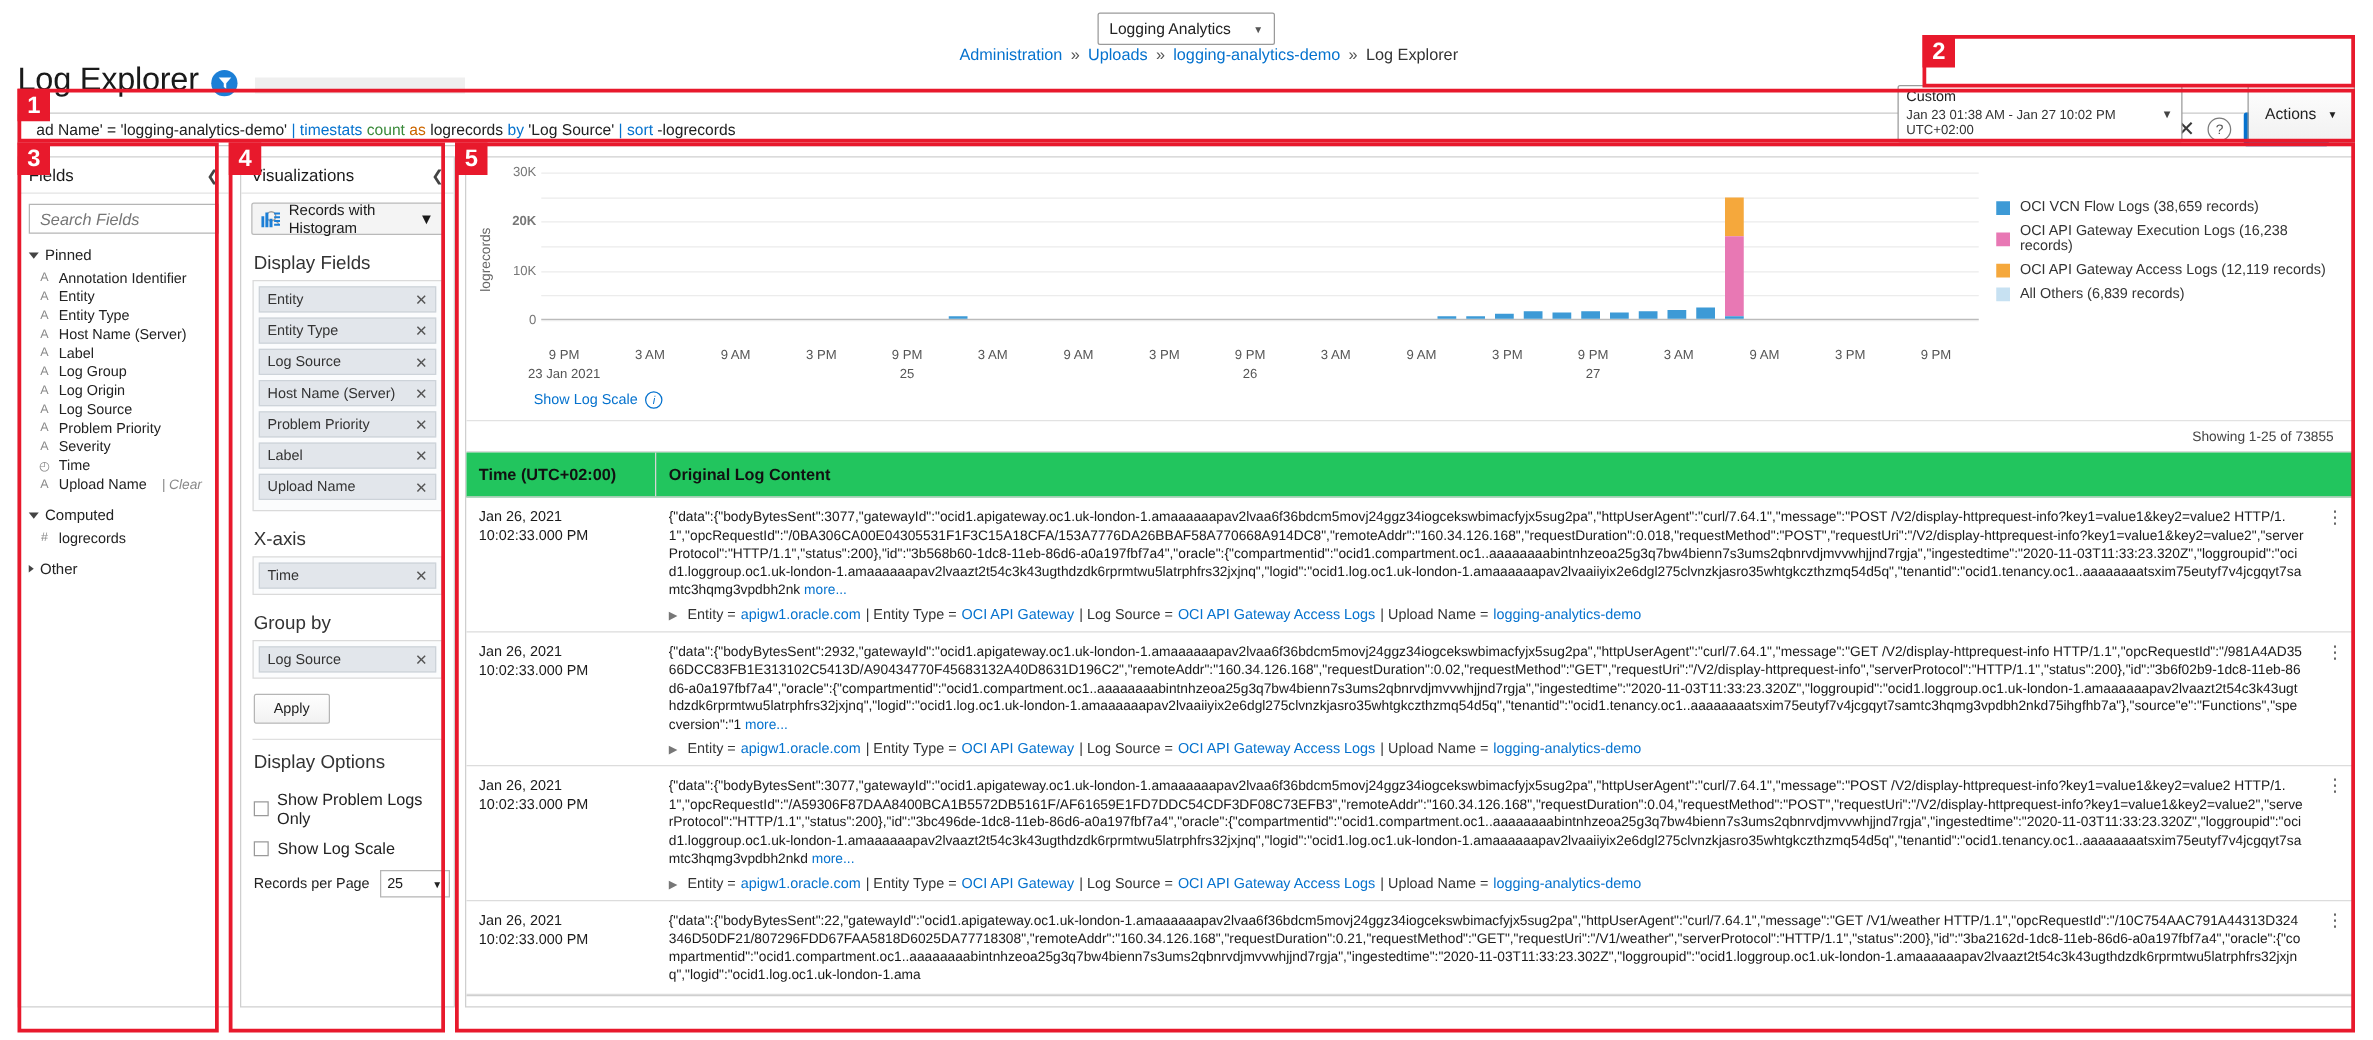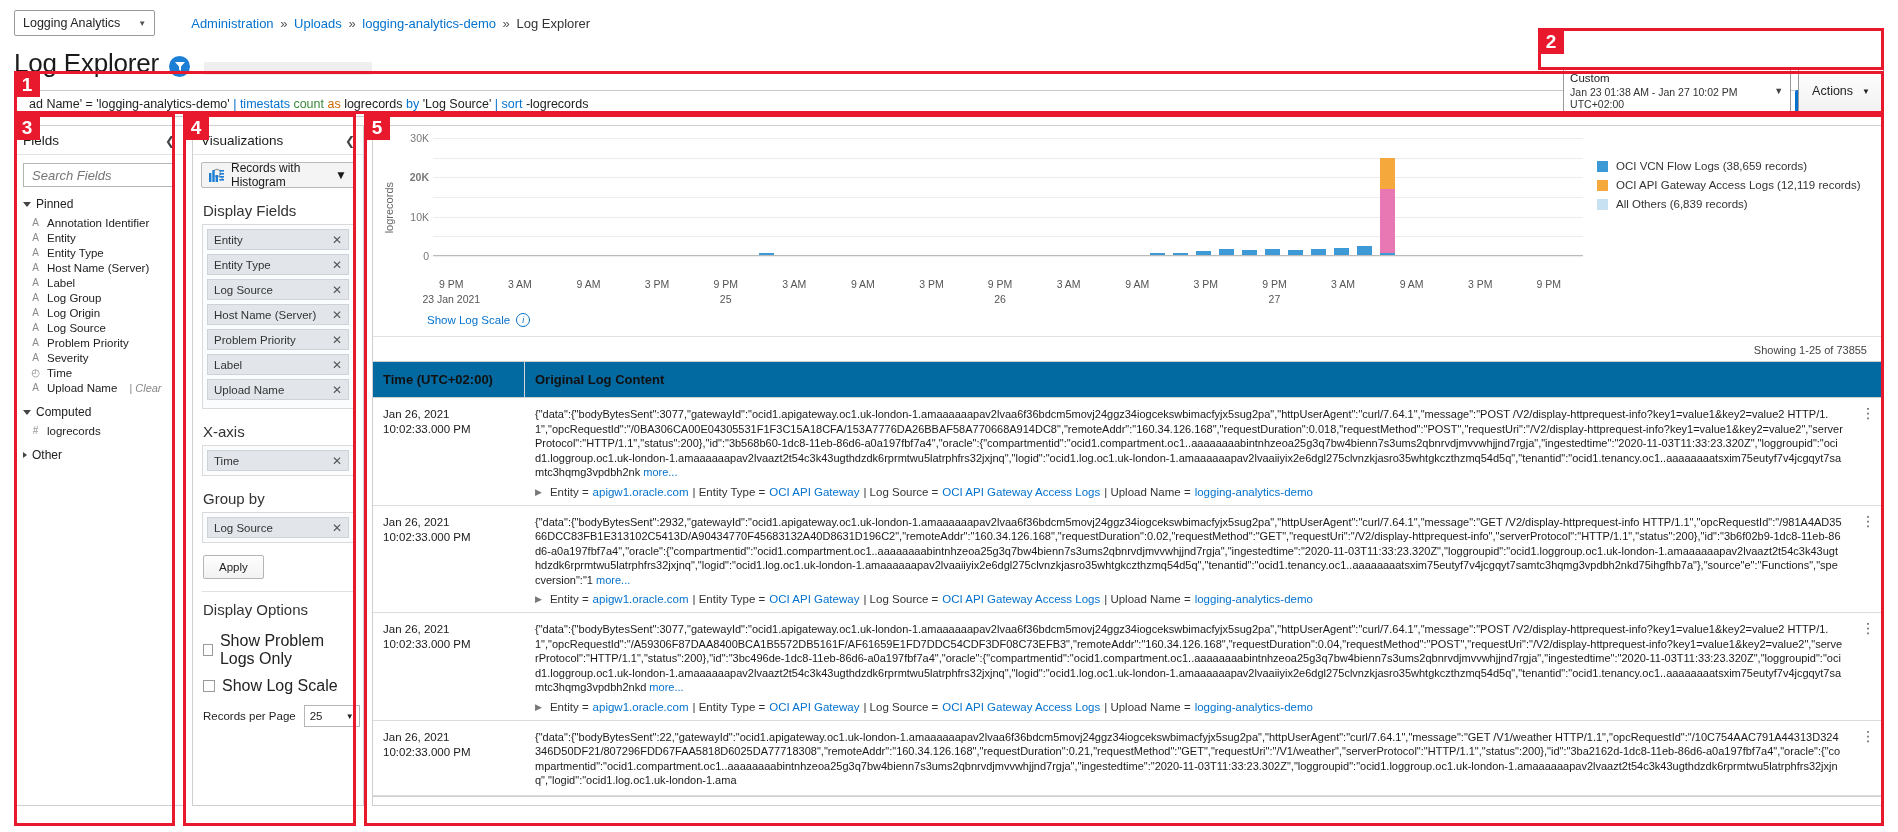--- a/index.html
+++ b/index.html
@@ -5,21 +5,21 @@
   * { box-sizing: border-box; }
   html, body { margin:0; padding:0; }
   body {
     width:1898px; height:832px;
     font-family:"Liberation Sans", sans-serif;
     font-size:12px; color:#1a1a1a; background:#fff;
     overflow:hidden; position:relative;
   }
 
   
-  .topbar { display:flex; align-items:center; padding:10px 14px 4px 14px; height:40px; }
+  .topbar { display:flex; align-items:center; padding:10px 14px 4px 14px; height:40px;flex-direction:column; }
   .app-select {
     border:1px solid #9a9a9a; background:#fff; border-radius:2px;
     padding:5px 8px; font-size:12.5px; color:#222; min-width:140px;
     display:flex; align-items:center; justify-content:space-between; gap:18px;
     height:26px;
   }
   .app-select .caret { font-size:8px; color:#555; }
   .breadcrumb { margin-left:36px; font-size:13px; color:#4a4a4a; }
   .breadcrumb a { color:#0572ce; text-decoration:none; }
   .breadcrumb .sep { color:#555; margin:0 3px; }
@@ -43,21 +43,21 @@
   }
   .time-picker {
     border:1px solid #9a9a9a; background:#fff; border-radius:2px;
     width:228px; padding:3px 6px; position:relative; display:flex; flex-direction:column; justify-content:center;
   }
   .time-picker .tp-label { font-size:11.5px; color:#222; line-height:12px; }
   .time-picker .tp-range { font-size:10.5px; color:#333; line-height:12px; margin-top:2px;}
   .time-picker .tp-caret { position:absolute; right:7px; top:50%; transform:translateY(-50%); font-size:9px;color:#444;}
   .actions-btn {
     border:1px solid #9a9a9a; background:linear-gradient(#fefefe,#f1f1f1); border-radius:2px;
-    padding:0 13px; display:flex;align-items:center;gap:9px; font-size:12.5px;color:#222;
+    padding:0 13px; display:flex;align-items:center;gap:9px; font-size:12.5px;color:#222;margin-left:45px;
   }
   .actions-btn .caret{font-size:8px;}
 
   
   .query-bar {
     margin:6px 14px 0 14px; border:1px solid #c9c9c9; background:#fff;
     height:27px; display:flex; align-items:center; padding:0 20px 0 14px; border-radius:2px;
   }
   .query-text { flex:1; font-size:12.5px; white-space:nowrap; overflow:hidden; color:#222;}
   .q-gray{color:#222;} .q-blue{color:#0572ce;} .q-green{color:#3a8a3a;} .q-orange{color:#cc6600;}
@@ -98,21 +98,21 @@
   .sec-label{font-size:15px;color:#333;margin:14px 0 5px 10px;}
   .chipbox{margin:0 9px;border:1px solid #dadada;background:#fbfcfd;padding:4px;}
   .chip{background:#e2e6eb;border:1px solid #cdd3d9;height:21px;margin-bottom:4px;
     display:flex;align-items:center;justify-content:space-between;padding:0 6px;font-size:11.5px;color:#333;}
   .chip:last-child{margin-bottom:4px;}
   .chip .x{color:#555;font-size:12px;}
   .chipbox.single .chip{margin-bottom:0;}
   .apply-btn{margin:12px 0 0 10px;border:1px solid #b5b5b5;background:linear-gradient(#fefefe,#f2f2f2);
     padding:5px 15px;font-size:11.5px;color:#222;display:inline-block;border-radius:2px;}
   .divider{border-top:1px solid #e0e0e0;margin:12px 9px 0 9px;}
-  .optrow{display:flex;align-items:center;gap:7px;margin:9px 0 0 10px;font-size:16px;color:#222;}
+  .optrow{display:flex;align-items:center;gap:7px;margin:9px 0 0 10px;font-size:13px;color:#222;}
   .cb{width:12px;height:12px;border:1px solid #9a9a9a;background:#fff;display:inline-block;}
   .rpp-row{display:flex;align-items:center;gap:8px;margin:10px 0 0 10px;font-size:11.5px;color:#222;}
   .rpp-select{border:1px solid #b5b5b5;background:#fff;width:56px;height:22px;display:flex;
     align-items:center;justify-content:space-between;padding:0 5px;font-size:11.5px;}
 
   
   .res-panel{flex:1;display:flex;flex-direction:column;position:relative;overflow:hidden;}
 
   .chart-area{display:flex;padding:12px 10px 0 10px;height:152px;}
   .chart-left{flex:1;display:flex;position:relative;}
@@ -134,21 +134,21 @@
   .xlab{flex:1;text-align:center;font-size:10.5px;color:#555;}
   .xlab .d2{display:block;font-size:10.5px;color:#555;margin-top:3px;}
   .showlog{margin:8px 0 0 54px;font-size:11.5px;color:#0572ce;display:flex;align-items:center;gap:6px;}
   .info-i{width:14px;height:14px;border:1.2px solid #0572ce;border-radius:50%;
     display:inline-flex;align-items:center;justify-content:center;font-size:9px;font-style:italic;color:#0572ce;}
   .res-divider{border-top:1px solid #e2e2e2;margin-top:9px;}
   .showing{text-align:right;font-size:11px;color:#444;padding:7px 16px 5px 0;}
 
   
   .tbl{border-top:1px solid #cfcfcf;border-bottom:1px solid #cfcfcf;}
-  .thead{display:flex;background:#0369a1;border-bottom:1px solid #cfcfcf;}
+  .thead{display:flex;background:#22c55e;border-bottom:1px solid #cfcfcf;}
   .th{font-size:13px;font-weight:bold;color:#111;padding:10px 10px;}
   .th.time{width:152px;flex:none;border-right:1px solid #d5d5d5;}
   .th.content{flex:1;}
   .trow{display:flex;border-bottom:1px solid #dcdcdc;}
   .td-time{width:152px;flex:none;padding:9px 10px;font-size:11.5px;color:#1a1a1a;line-height:15px;}
   .td-content{flex:1;padding:9px 10px 7px 10px;min-width:0;}
   .logtext{font-size:11px;color:#1a1a1a;line-height:14.5px;word-break:break-all;}
   .morelink{color:#0572ce;}
   .metaline{display:flex;align-items:center;gap:4px;margin-top:6px;font-size:11.5px;color:#333;}
   .metaline .arrow{color:#777;font-size:9px;margin-right:4px;}
@@ -485,20 +485,24 @@
               <div class="barslot"></div>
               <div class="barslot"></div>
               <div class="barslot"></div>
             </div>
           </div>
       </div>
       <div class="legend" id="legend">
           <div class="leg-item">
             <span class="swatch" style="background:#3d9ad6"></span>
             <span>OCI VCN Flow Logs (38,659 records)</span>
+          </div>
+          <div class="leg-item">
+            <span class="swatch" style="background:#e878b4"></span>
+            <span>OCI API Gateway Execution Logs (16,238 records)</span>
           </div>
           <div class="leg-item">
             <span class="swatch" style="background:#f5a83c"></span>
             <span>OCI API Gateway Access Logs (12,119 records)</span>
           </div>
           <div class="leg-item">
             <span class="swatch" style="background:#c7e1f2"></span>
             <span>All Others (6,839 records)</span>
           </div>
         </div>

